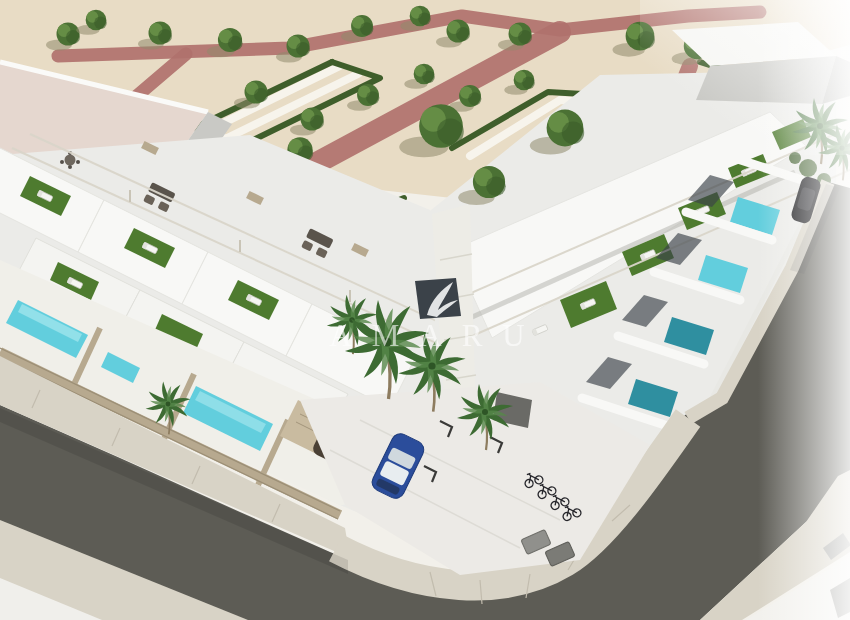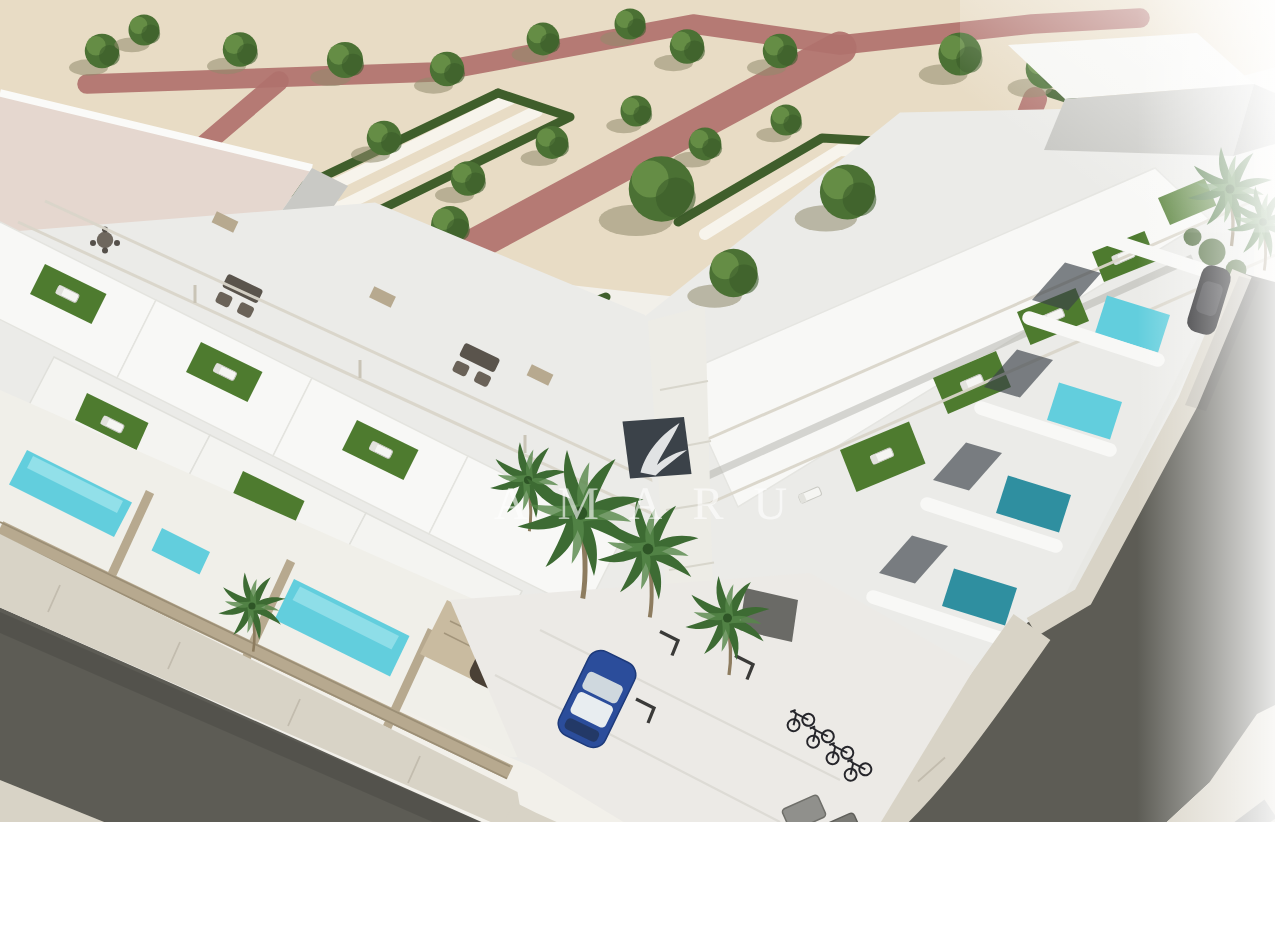--- a/index.html
+++ b/index.html
@@ -1,16 +1,16 @@
 <!DOCTYPE html>
 <html style="--background: #f2f0ea; --sand: #e8dcc5; --pathred: #b0716c; --pathwhite: #f7f4ec; --hedge: #3f5e2b; --tree: #4b7134; --treehi: #6a9249; --palm: #3d6b33; --turf: #4e7b2f; --bwhite: #f8f8f6; --blight: #ebebe8; --bshade: #c9c9c5; --bdark: #a9a9a4; --roofpink: #e5d7cf; --window: #3b4249; --pool: #62cedd; --pooldeep: #2f8fa0; --fence: #b7a98f; --road: #5d5c55; --sidewalk: #d8d3c6; --carblue: #2b4d9b; --cardark: #4a4035; --carblack: #131316; --watermark: #ffffff;"><head>
 <meta charset="utf-8">
 <style>
   html,body{margin:0;padding:0;background:#ffffff;}
-  .stage{position:relative;width:850px;height:548px;overflow:hidden;background:var(--background,#f2f0ea);
+  .stage{position:relative;width:850px;height:620px;overflow:hidden;background:var(--background,#f2f0ea);
          font-family:"Liberation Sans",sans-serif;text-align:center;}
   .stage svg{position:absolute;inset:0;display:block;}
   
   .f-sand{fill:var(--sand)} .f-bwhite{fill:var(--bwhite)} .f-blight{fill:var(--blight)}
   .f-bshade{fill:var(--bshade)} .f-bdark{fill:var(--bdark)} .f-roofpink{fill:var(--roofpink)}
   .f-turf{fill:var(--turf)} .f-window{fill:var(--window)} .f-pool{fill:var(--pool)}
   .f-pooldeep{fill:var(--pooldeep)} .f-road{fill:var(--road)} .f-sidewalk{fill:var(--sidewalk)}
   .f-fence{fill:var(--fence)} .f-alley{fill:#edece6}
   
   .st-hedge{stroke:var(--hedge);stroke-width:6;fill:none;stroke-linecap:round;stroke-linejoin:round}

